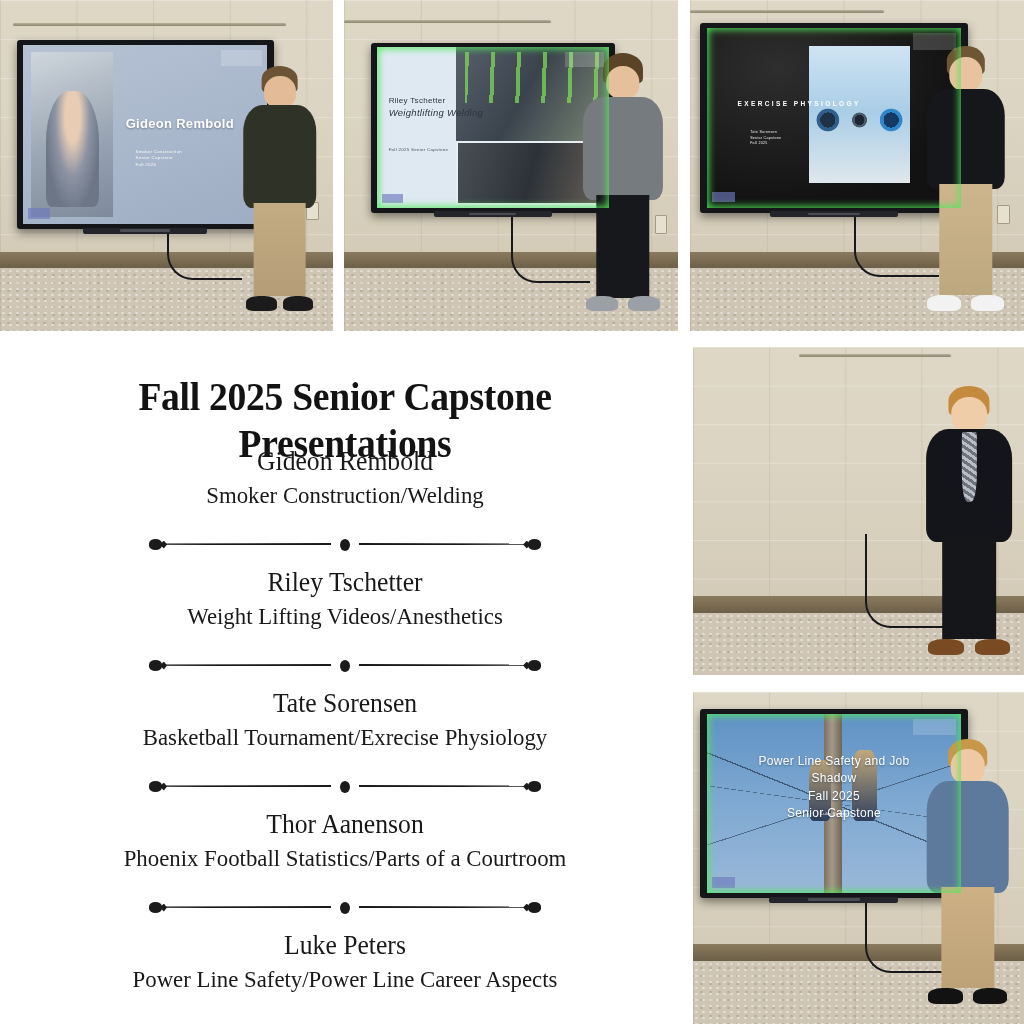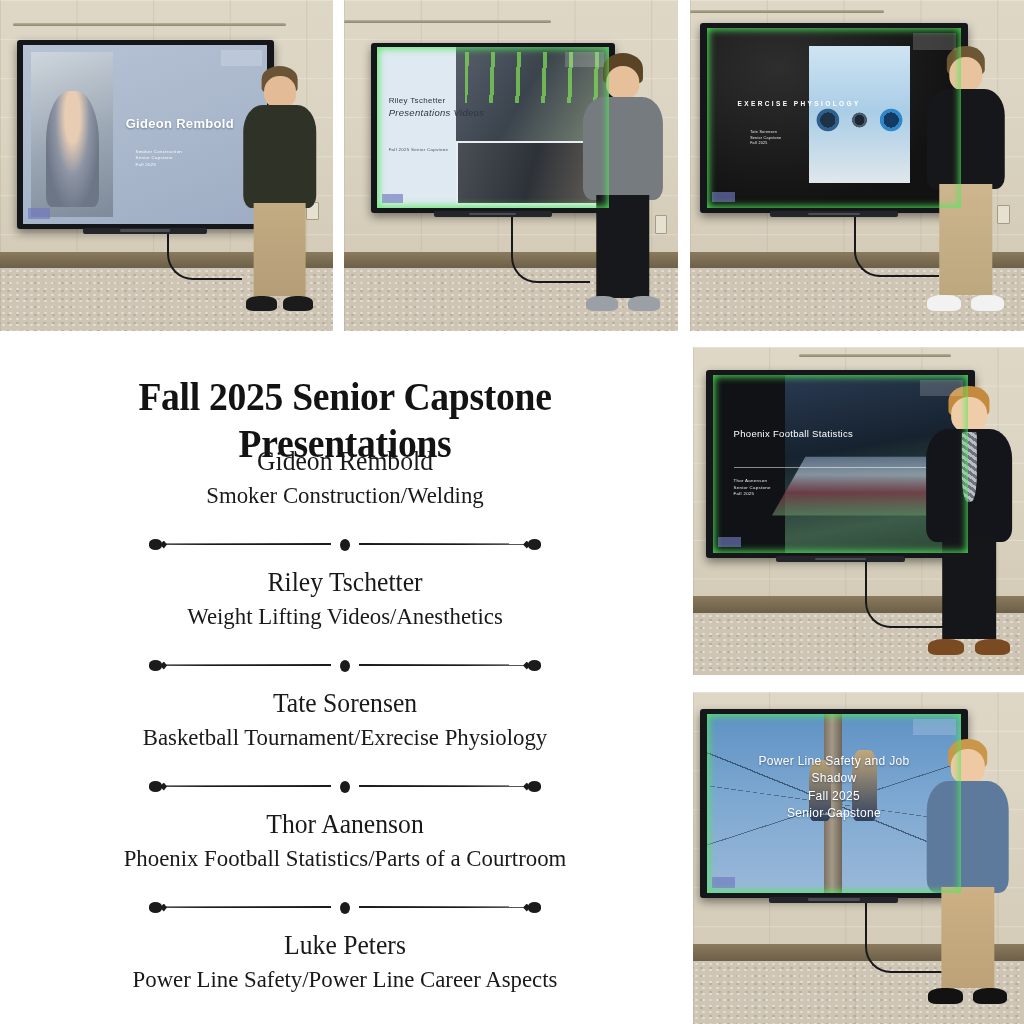--- a/index.html
+++ b/index.html
@@ -205,21 +205,21 @@
     <div class="outlet" style="left:93%;top:65%;"></div>
     <div class="cord" style="left:50%;top:58%;width:23%;height:27%;"></div>
 
     <div class="tv" style="left:8%;top:13%;width:68%;height:46%;">
       <div class="screen">
         <div class="sl s2">
           <div class="gymA"></div>
           <div class="gymB"></div>
           <div class="sl-txt t">
             <span>Riley Tschetter</span>
-            <i>Presentations Videos</i>
+            <i>Weightlifting Welding</i>
           </div>
           <div class="sl-txt sl-sub s">
             <div>Fall 2025 Senior Capstone</div>
           </div>
         </div>
         <div class="glow"></div>
         <div class="logo"></div>
         <div class="pgnum"></div>
       </div>
       <div class="pwr"></div>
@@ -271,38 +271,20 @@
     </div>
   </div>
 
   <div class="photo" style="left:693px;top:347px;width:331px;height:328px;">
     <div class="wall"></div>
     <div class="rail" style="left:32%;top:2%;width:46%;"></div>
     <div class="base"></div>
     <div class="floor"></div>
     <div class="cord" style="left:52%;top:57%;width:26%;height:28%;"></div>
 
-    <div class="tv" style="left:4%;top:7%;width:76%;height:52%;">
-      <div class="screen">
-        <div class="sl s4">
-          <div class="stad"></div>
-          <div class="sl-txt t">Phoenix Football Statistics</div>
-          <div class="rule"></div>
-          <div class="sl-txt sl-sub s">
-            <div>Thor Aanenson</div>
-            <div>Senior Capstone</div>
-            <div>Fall 2025</div>
-          </div>
-        </div>
-        <div class="glow"></div>
-        <div class="logo"></div>
-        <div class="pgnum"></div>
-      </div>
-      <div class="pwr"></div>
-    </div>
 
     <div class="person" style="left:70%;width:27%;height:82%;">
       <div class="hair" style="top:0;width:46%;height:11%;background:#c48a3e;"></div>
       <div class="head" style="top:4%;width:40%;height:13%;background:#f0cda9;"></div>
       <div class="torso" style="top:16%;width:96%;height:42%;background:#14151a;"></div>
       <div class="torso" style="top:17%;width:16%;height:26%;background:repeating-linear-gradient(35deg,#b9bec6 0 3px,#6d737c 3px 6px);border-radius:8% 8% 40% 40%;"></div>
       <div class="legs" style="top:56%;width:60%;height:38%;background:#15161a;"></div>
       <div class="shoeL" style="left:4%;width:40%;height:6%;background:#7a4a22;"></div>
       <div class="shoeR" style="right:4%;width:40%;height:6%;background:#7a4a22;"></div>
     </div>

